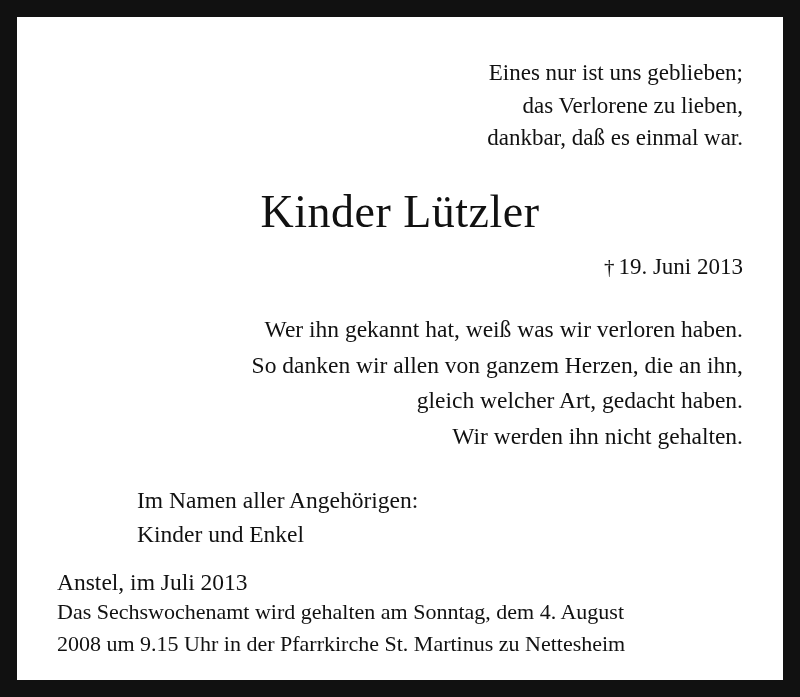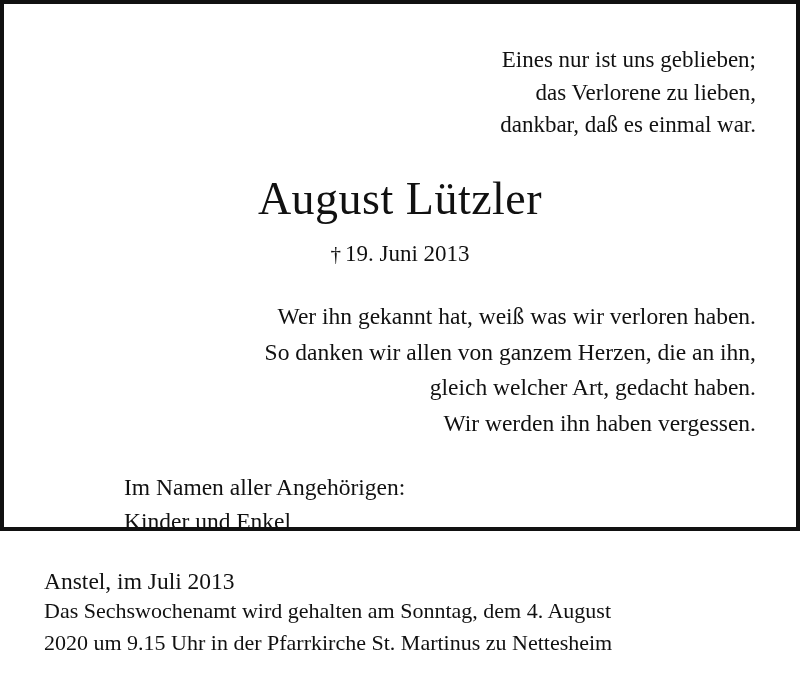--- a/index.html
+++ b/index.html
@@ -10,23 +10,23 @@
   body {
     width: 800px;
     height: 697px;
     font-family: "Liberation Serif", serif;
     color: #111111;
     overflow: hidden;
   }
   .obituary-frame {
     box-sizing: border-box;
     width: 800px;
-    height: 531px;
+    height: 697px;
     background: #111111;
-    padding: 1px;
+    padding: 14px;
   }
   .obituary-inner {
     box-sizing: border-box;
     width: 100%;
     height: 100%;
     background: #ffffff;
     border: 3px solid #111111;
     padding: 34px 40px 18px 40px;
     position: relative;
   }
@@ -42,21 +42,21 @@
   }
   .name {
     text-align: center;
     font-size: 46px;
     letter-spacing: 0.5px;
     margin-top: 30px;
     color: #111111;
     font-weight: normal;
   }
   .death-line {
-    text-align: center;
+    text-align: right;
     font-size: 23px;
     margin-top: 16px;
     color: #111111;
   }
   .cross {
     font-size: 21px;
     padding-right: 4px;
   }
   .body-text {
     margin-top: 32px;
@@ -73,21 +73,21 @@
     text-align: left;
     font-size: 23.5px;
     line-height: 1.45;
     color: #111111;
     padding-left: 80px;
   }
   .family div {
     white-space: nowrap;
   }
   .place-date {
-    margin-top: 30px;
+    margin-top: 18px;
     font-size: 23.5px;
     color: #111111;
     text-align: left;
   }
   .notice {
     font-size: 22px;
     line-height: 1.45;
     color: #111111;
     text-align: left;
   }
@@ -100,39 +100,39 @@
 
 <div class="obituary-frame">
   <div class="obituary-inner">
 
     <div class="verse">
       <div>Eines nur ist uns geblieben;</div>
       <div>das Verlorene zu lieben,</div>
       <div>dankbar, daß es einmal war.</div>
     </div>
 
-    <div class="name">August Lützler</div>
+    <div class="name">Kinder Lützler</div>
 
     <div class="death-line">
       <span class="cross">†</span><span>19. Juni 2013</span>
     </div>
 
     <div class="body-text">
       <div>Wer ihn gekannt hat, weiß was wir verloren haben.</div>
       <div>So danken wir allen von ganzem Herzen, die an ihn,</div>
       <div>gleich welcher Art, gedacht haben.</div>
-      <div>Wir werden ihn haben vergessen.</div>
+      <div>Wir werden ihn nicht gehalten.</div>
     </div>
 
     <div class="family">
       <div>Im Namen aller Angehörigen:</div>
       <div>Kinder und Enkel</div>
     </div>
 
     <div class="place-date">Anstel, im Juli 2013</div>
 
     <div class="notice">
       <div>Das Sechswochenamt wird gehalten am Sonntag, dem 4. August</div>
-      <div>2020 um 9.15 Uhr in der Pfarrkirche St. Martinus zu Nettesheim</div>
+      <div>2008 um 9.15 Uhr in der Pfarrkirche St. Martinus zu Nettesheim</div>
     </div>
 
   </div>
 </div>
 
 </body></html>

